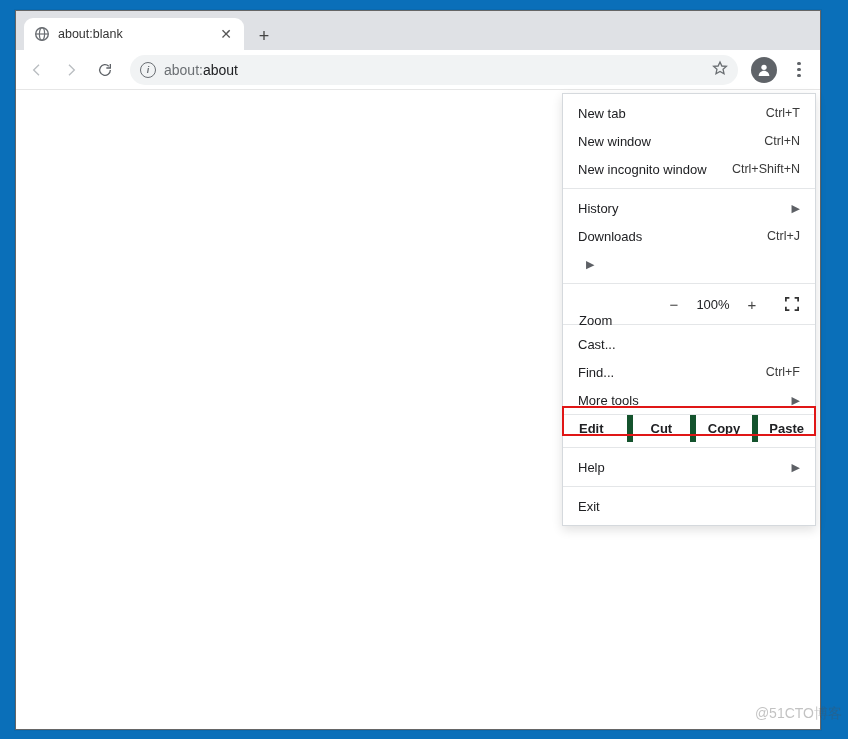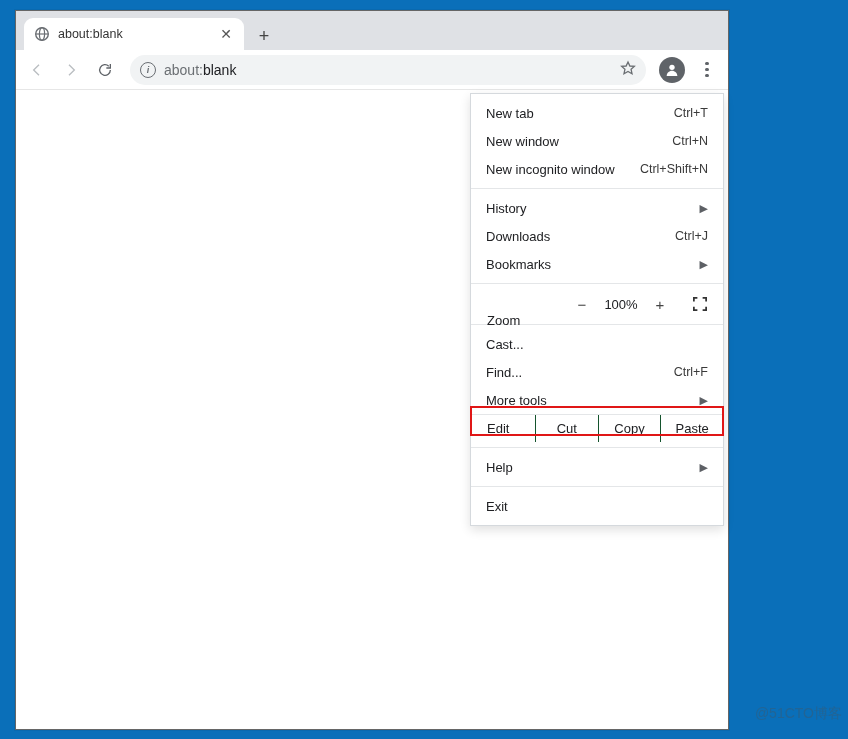--- a/index.html
+++ b/index.html
@@ -1,18 +1,18 @@
 <!DOCTYPE html>
 <html><head>
 <meta charset="utf-8">
 <style>
   * { box-sizing: border-box; font-family: "Segoe UI", Arial, sans-serif; }
   body { margin:0; width:848px; height:739px; background:#0a6fb9; position:relative; overflow:hidden; }
   .window {
-    position:absolute; left:15px; top:10px; width:714px; height:720px;
+    position:absolute; left:15px; top:10px; width:806px; height:720px;
     background:#fef9c3; border:1px solid #666; box-shadow:0 0 0 1px rgba(0,0,0,.05);
     display:flex; flex-direction:column;
   }
   
   .winctrls { position:absolute; right:0; top:0; height:28px; display:flex; }
   .winbtn { width:46px; height:28px; display:flex; align-items:center; justify-content:center; color:#333; }
   .winbtn svg { width:12px; height:12px; stroke:#222; stroke-width:1.2; fill:none; }
   
   .tabstrip { height:39px; background:#dfe1e5; display:flex; align-items:flex-end; padding-left:8px; position:relative; }
   .tab {
@@ -53,23 +53,23 @@
   .mrow .label { flex:1; }
   .mrow .short { color:#3a3a3a; font-size:12.5px; }
   .mrow .arrow { color:#5d6065; font-size:11px; margin-left:8px; }
   .msep { height:1px; background:#e4e6e8; margin:5px 0; }
   .zoomrow { height:30px; display:flex; align-items:center; padding:0 16px; gap:0; }
   .zoomrow .zlabel { width:80px;margin-top:32px; }
   .zoomrow .zbtn { width:30px; text-align:center; color:#444; cursor:pointer; font-size:15px;}
   .zoomrow .zval { width:48px; text-align:center; }
   .zoomrow .fs { margin-left:auto; display:flex; align-items:center; justify-content:center; cursor:pointer;}
   .zoomrow .fs svg{ width:14px;height:14px;stroke:#333;stroke-width:2;fill:none;}
-  .cutrow { height:28px; display:flex; align-items:stretch; border-top:1px solid #e4e6e8; }
+  .cutrow { height:28px; display:flex; align-items:stretch; border-top:1px solid #e4e6e8;font-weight:bold; }
   .cutrow .ed { width:64px; display:flex; align-items:center; padding-left:16px;}
-  .cutrow .cell { flex:1; display:flex; align-items:center; justify-content:center; border-left:1px solid #14532d; cursor:pointer;}
+  .cutrow .cell { flex:1; display:flex; align-items:center; justify-content:center; border-left:6px solid #14532d; cursor:pointer;}
   .highlight { position:absolute; border:2.5px solid #e01616; pointer-events:none; }
   .watermark { position:absolute; right:6px; bottom:16px; color:rgba(80,80,80,.35); font-size:14px;}
 </style>
 </head>
 <body>
 
 <div class="window">
 
   <div class="winctrls">
     <div class="winbtn">
@@ -117,21 +117,21 @@
         </svg>
       </div>
     <div class="tbtn">
         <svg viewBox="0 0 24 24">
           <path d="M20 12a8 8 0 1 1-2.34-5.66"></path>
           <polyline points="20 3 20 9 14 9"></polyline>
         </svg>
       </div>
     <div class="omnibox">
       <span class="info">i</span>
-      <span class="url"><span class="dim">about:</span><span>blank</span></span>
+      <span class="url"><span class="dim">about:</span><span>about</span></span>
       <span class="star"><svg viewBox="0 0 24 24">
             <polygon points="12 3 14.8 9 21.5 9.6 16.6 14 18 20.6 12 17.3 6 20.6 7.4 14 2.5 9.6 9.2 9"></polygon>
           </svg></span>
     </div>
     <div class="profile">
       <svg viewBox="0 0 24 24">
           <circle cx="12" cy="8" r="4"></circle>
           <path d="M4 21c0-4.4 3.6-8 8-8s8 3.6 8 8z"></path>
         </svg>
     </div>
@@ -160,21 +160,20 @@
     <div class="msep"></div>
     <div class="mrow">
         <span class="label">History</span>
         <span class="arrow">▶</span>
       </div>
     <div class="mrow">
         <span class="label">Downloads</span>
         <span class="short">Ctrl+J</span>
       </div>
     <div class="mrow">
-        <span class="label">Bookmarks</span>
         <span class="arrow">▶</span>
       </div>
     <div class="msep"></div>
     <div class="zoomrow">
       <span class="zlabel">Zoom</span>
       <span class="zbtn">−</span>
       <span class="zval">100%</span>
       <span class="zbtn">+</span>
       <span class="fs">
           <svg viewBox="0 0 16 16">

